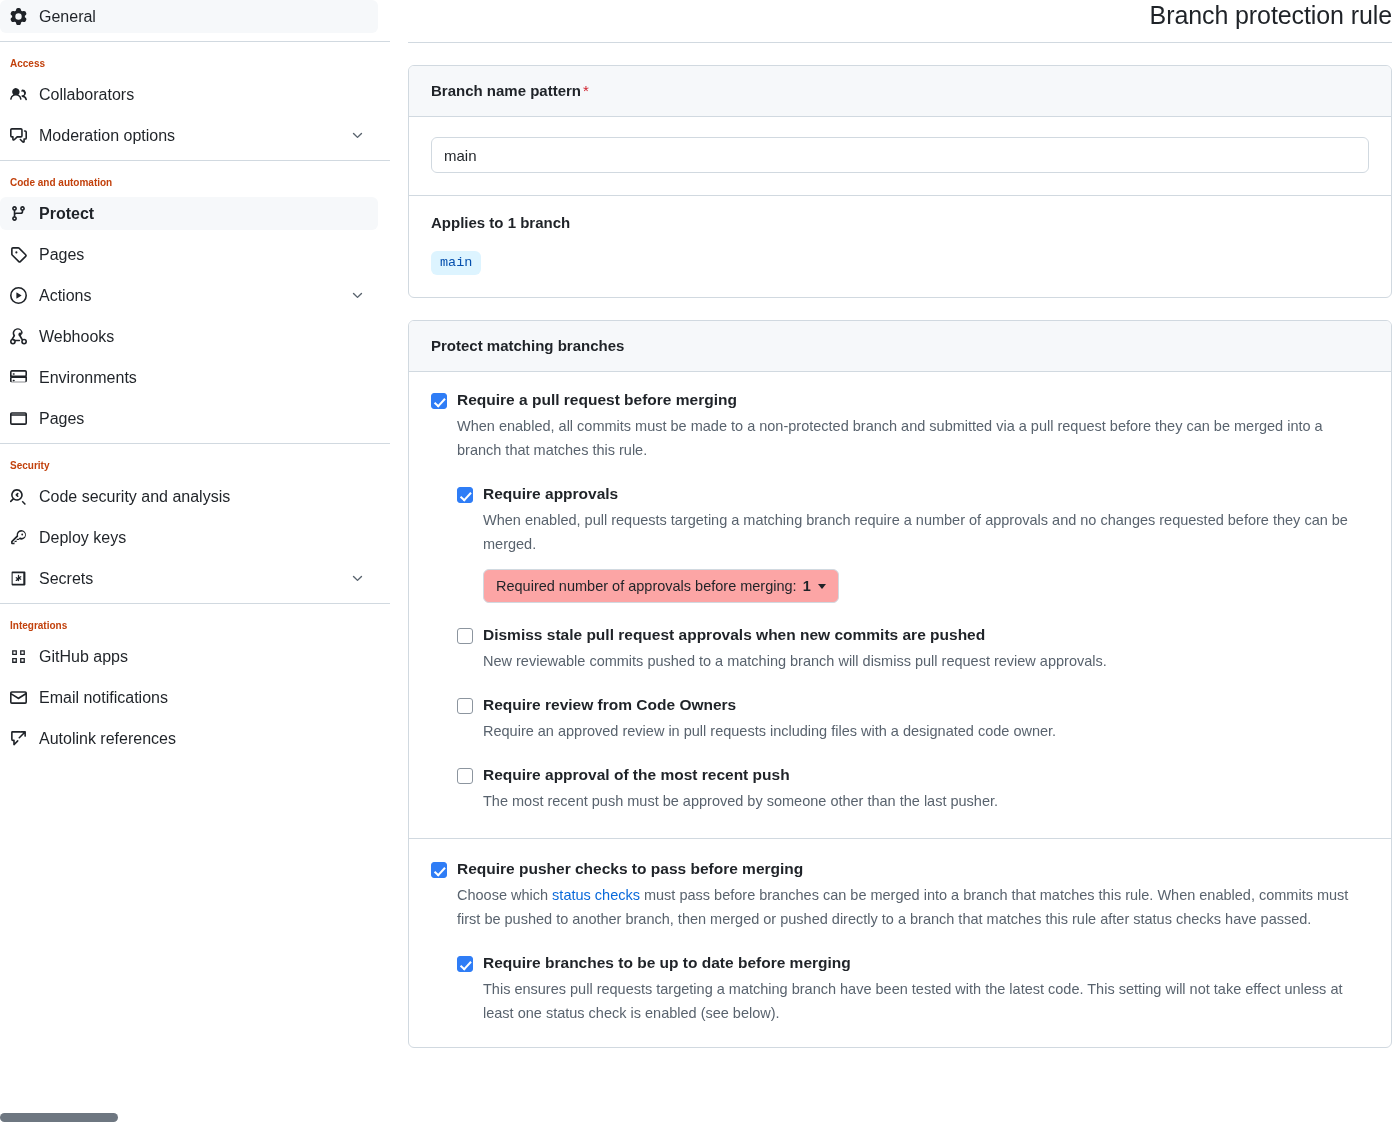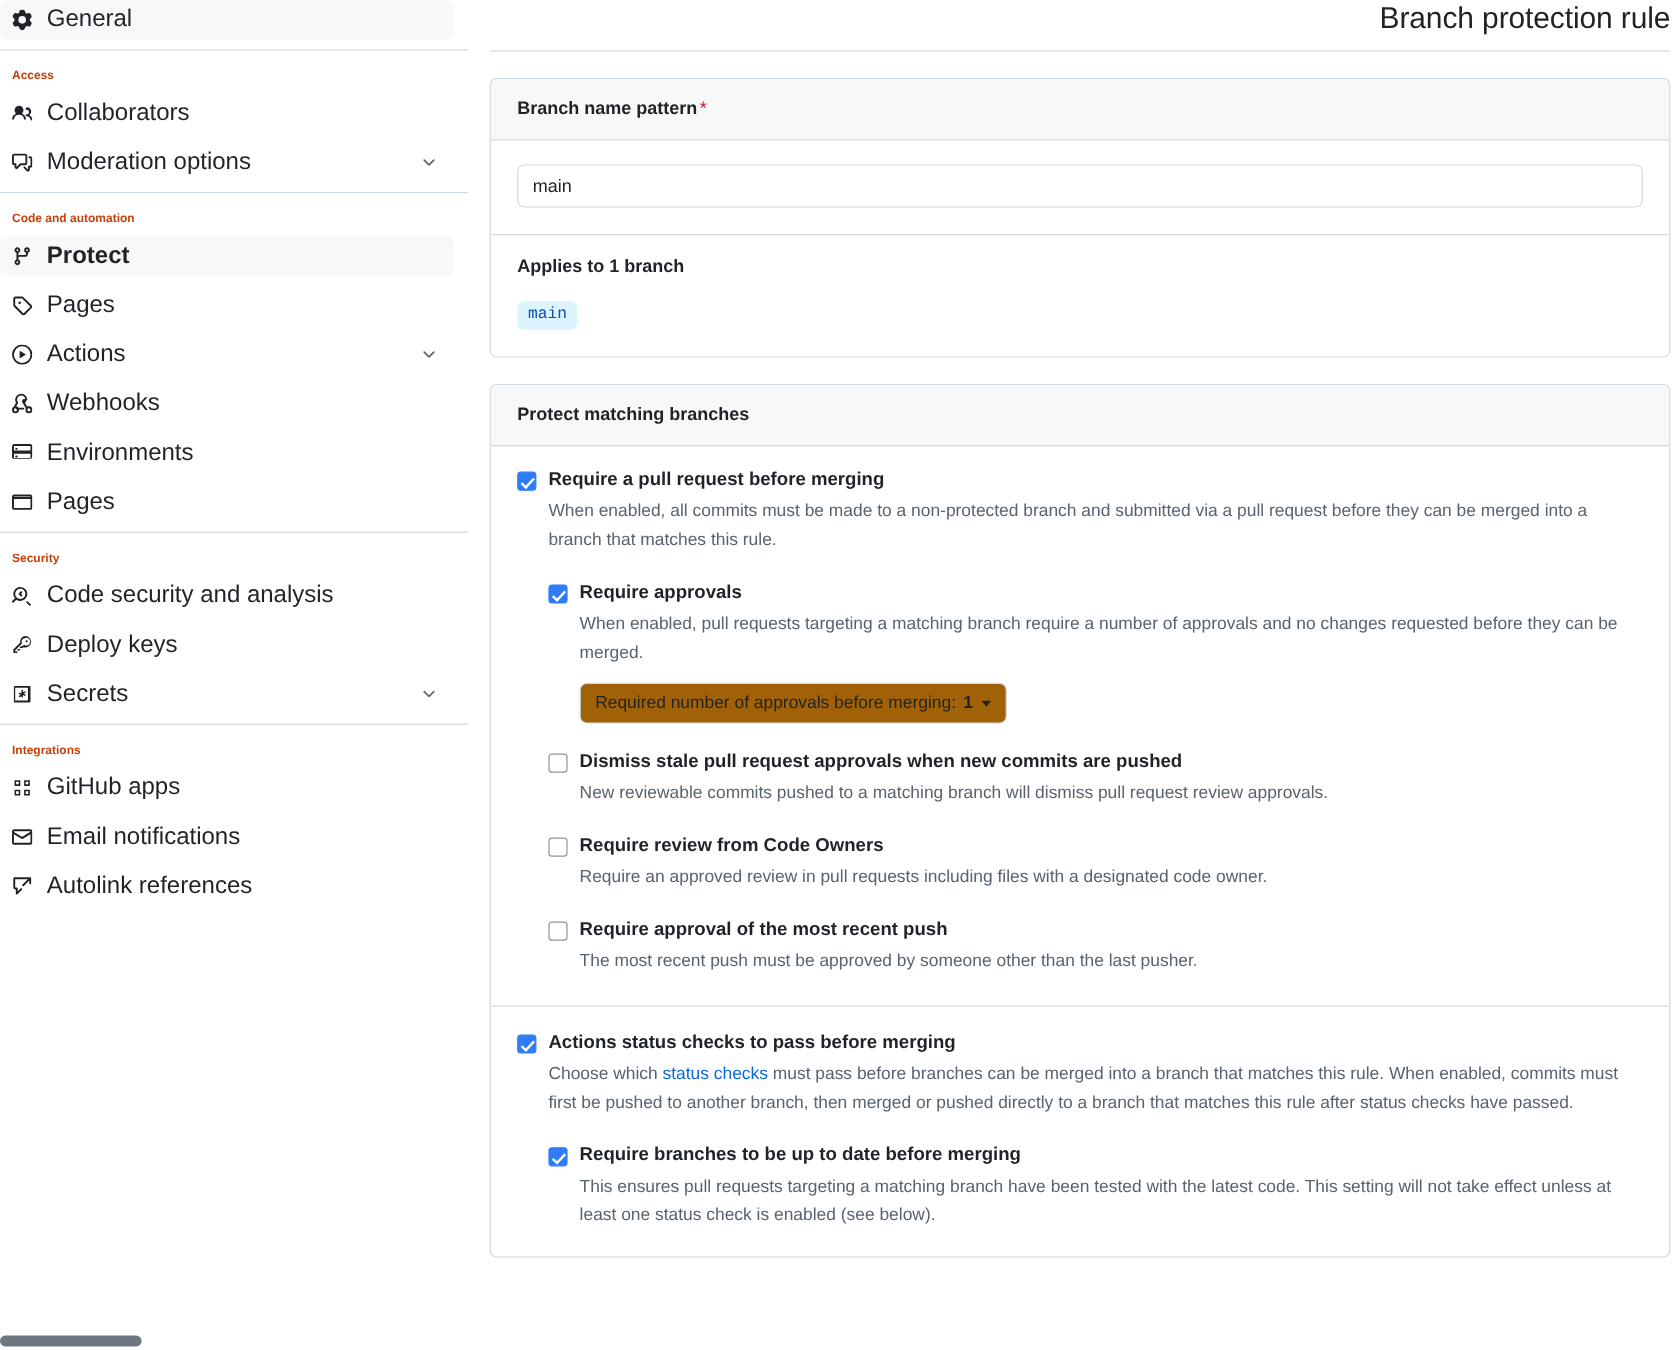--- a/index.html
+++ b/index.html
@@ -21,21 +21,21 @@
     position: relative;
     background: #fff;
   }
   .nav-item {
     display: flex;
     align-items: center;
     height: 33px;
     padding: 0 12px 0 10px;
     border-radius: 6px;
     margin: 0 12px 8px 0;
-    font-size: 20px;
+    font-size: 16px;
     color: #1f2328;
     cursor: pointer;
   }
   .nav-item .ico {
     width: 22px; flex: 0 0 22px;
     display: flex; align-items: center; justify-content: flex-start;
     color: #1f2328;
   }
   .nav-item .lbl { flex: 1 1 auto; padding-left: 7px; white-space: nowrap; }
   .nav-item .chev { flex: 0 0 16px; color: #59636e; display: flex; align-items: center; }
@@ -168,21 +168,21 @@
 
   .lvl1 .chk-desc { margin-left: 26px; }
   .lvl2 { margin-left: 26px; }
   .lvl2 .chk-desc { margin-left: 26px; }
 
   .dropdown-btn {
     display: inline-flex;
     align-items: center;
     gap: 6px;
     margin: 13px 0 0 26px;
-    background: #a16207;
+    background: #fca5a5;
     border: 1px solid #d1d9e0;
     border-radius: 6px;
     padding: 8px 12px;
     font-size: 14.5px;
     color: #1f2328;
     font-family: "Liberation Sans", sans-serif;
     cursor: pointer;
   }
   .dropdown-btn .caret {
     width: 0; height: 0;
@@ -434,21 +434,21 @@
         </div>
       </div>
 
       <hr class="panel-sep">
 
       <div class="panel-section" style="padding-top:20px">
 
         <div class="chk-block lvl1">
           <div class="chk-row">
             <span class="cbox on"></span>
-            <span class="chk-label">Actions status checks to pass before merging</span>
+            <span class="chk-label">Require pusher checks to pass before merging</span>
           </div>
           <div class="chk-desc">
             <span>Choose which </span><a href="#">status checks</a><span> must pass before branches can be merged into a branch that matches this rule. When enabled, commits must first be pushed to another branch, then merged or pushed directly to a branch that matches this rule after status checks have passed.</span>
           </div>
         </div>
 
         <div class="chk-block lvl2">
           <div class="chk-row">
             <span class="cbox on"></span>
             <span class="chk-label">Require branches to be up to date before merging</span>

